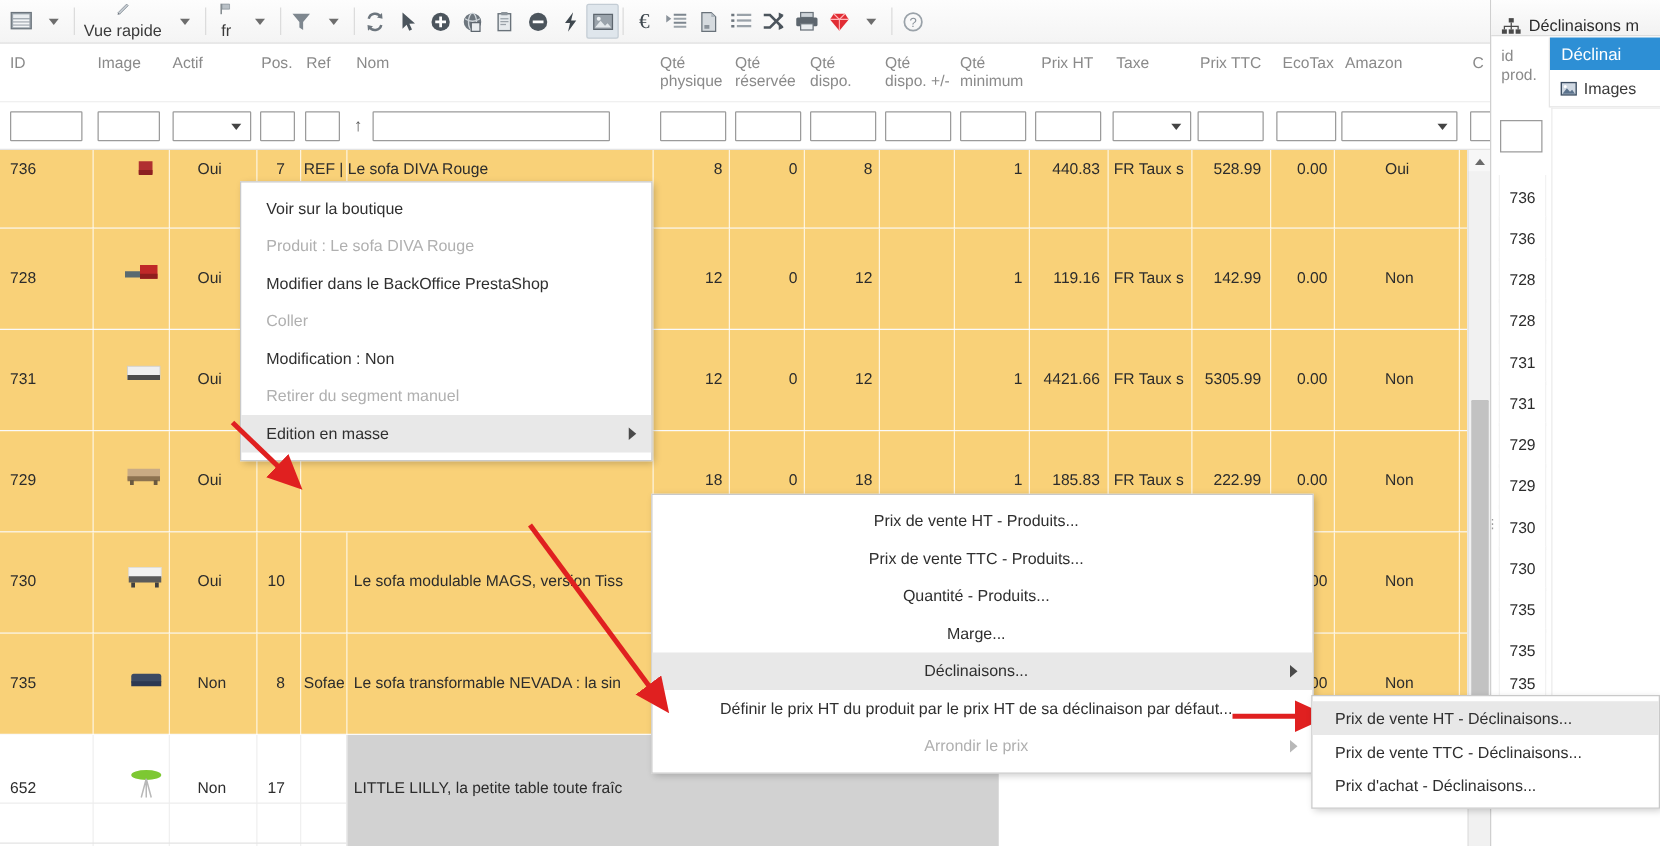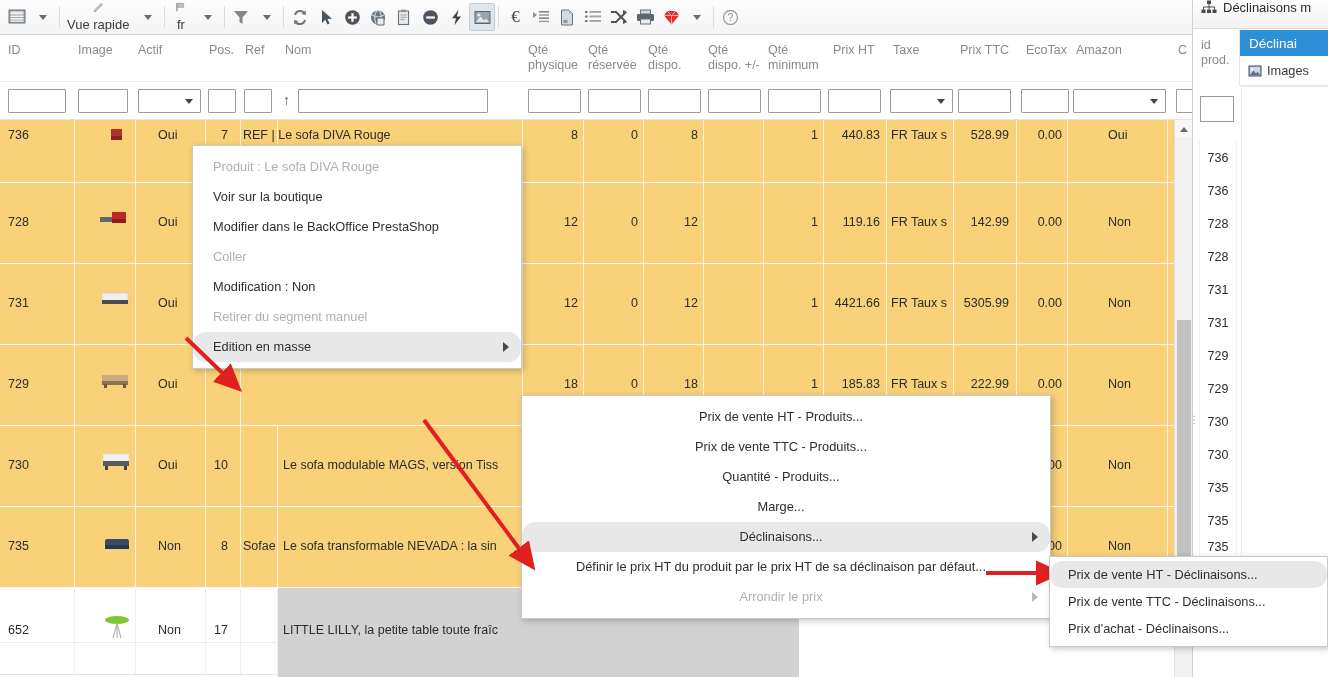--- a/index.html
+++ b/index.html
@@ -107,38 +107,38 @@
     position: absolute; background: #fff;
     border: 1px solid #c9c9c9; box-shadow: 2px 2px 6px rgba(0,0,0,.22);
     padding: 6px 0; z-index: 40;
   }
   .mi {
     position: relative; height: 30px; line-height: 30px;
     padding: 0 30px 0 20px; font-size: 12.8px; color: #2f2f2f;
     white-space: nowrap; cursor: default;
   }
   .mi.dis { color: #b0b0b0; }
-  .mi.hl { background: #e8e8e8; border-radius: 13px; }
+  .mi.hl { background: #e8e8e8; }
   .mi .arrow {
     position: absolute; right: 12px; top: 10px;
     width: 0; height: 0;
     border-top: 5px solid transparent; border-bottom: 5px solid transparent;
     border-left: 6px solid #4a4a4a;
   }
   .mi.dis .arrow { border-left-color: #b8b8b8; }
 
   
   #right-pane {
     position: absolute; left: 1192px; top: 0; width: 136px; height: 677px;
     background: #fff; border-left: 1px solid #cfcfcf;
   }
   #rp-title {
     position:absolute; left:0; top:0; width:136px; height:29px;
     background: linear-gradient(#fdfdfd,#f2f2f2); border-bottom:1px solid #dcdcdc;
-    display:flex; align-items:flex-start; gap:6px; padding-left:8px;
+    display:flex; align-items:flex-end; gap:6px; padding-left:8px;
     font-size:13px; color:#2b2b2b; white-space:nowrap; overflow:hidden;
   }
   #rp-tab {
     position:absolute; left:47px; top:30px; width:89px; height:26px;
     background:#2d8fd5; color:#fff; font-size:13.5px;
     display:flex; align-items:center; padding-left:9px; overflow:hidden; white-space:nowrap;
   }
   #rp-subtab {
     position:absolute; left:47px; top:56px; width:89px; height:30px;
     background:#fff; border-bottom:1px solid #e3e3e3;
@@ -631,22 +631,22 @@
     <div id="grid-scroll">
       <div class="up"></div>
       <div class="thumb"></div>
     </div>
 
     <div class="dots" style="left:1190px;top:400px;">
       <div>⋮</div>
     </div>
 
     <div class="menu" id="ctx1" style="left:192px;top:145px;width:330px;">
+      <div class="mi">Voir sur la boutique</div>
       <div class="mi dis">Produit : Le sofa DIVA Rouge</div>
-      <div class="mi">Voir sur la boutique</div>
       <div class="mi">Modifier dans le BackOffice PrestaShop</div>
       <div class="mi dis">Coller</div>
       <div class="mi">Modification : Non</div>
       <div class="mi dis">Retirer du segment manuel</div>
       <div class="mi hl">
         <span>Edition en masse</span>
         <span class="arrow"></span>
       </div>
     </div>
 

